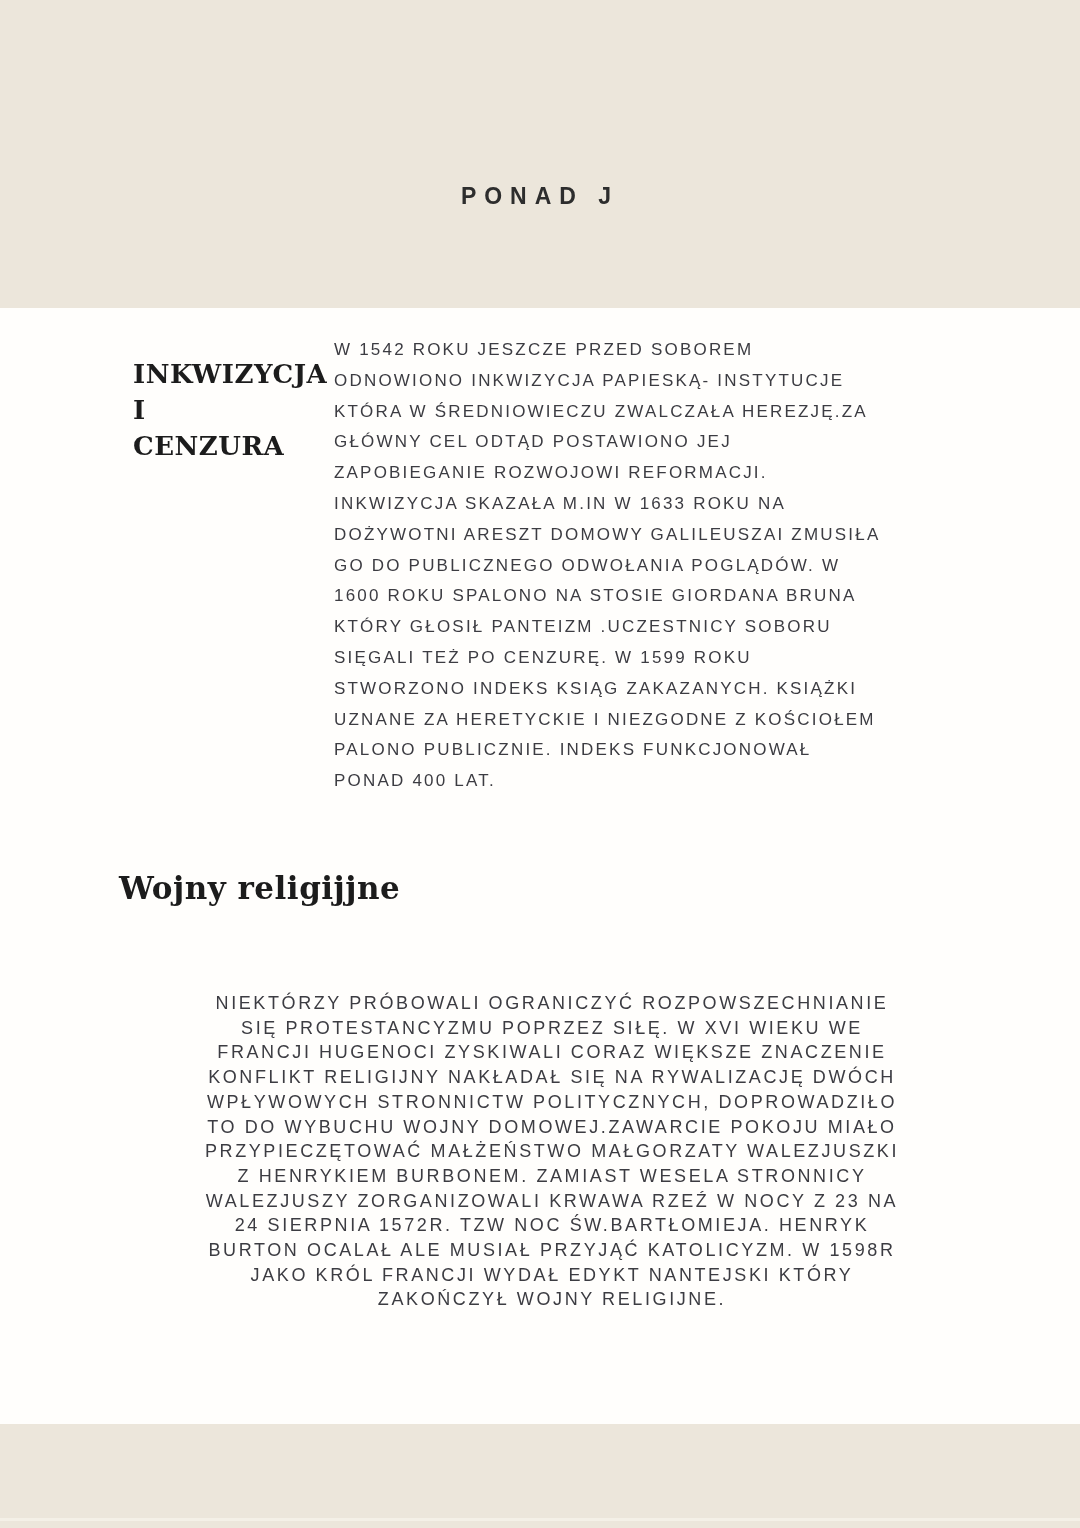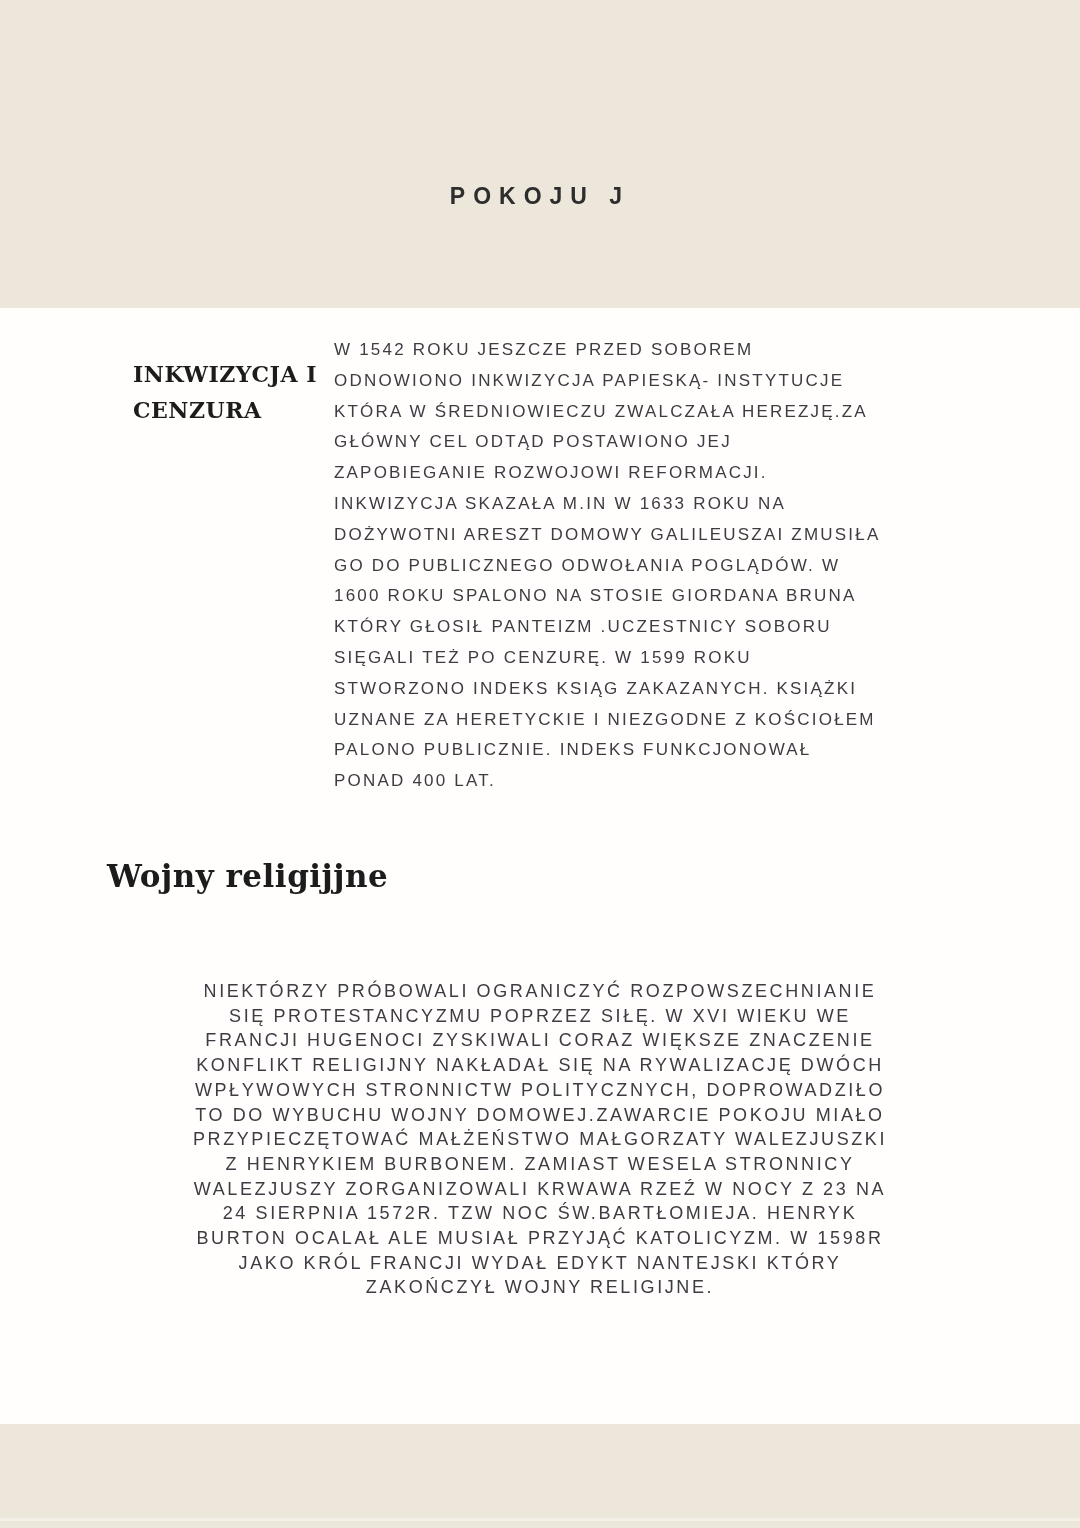--- a/index.html
+++ b/index.html
@@ -46,65 +46,65 @@
   .slab {
     font-family: "DejaVu Serif", serif;
     font-weight: bold;
     color: #1c1c1c;
   }
   .section-label {
     position: absolute;
     left: 133px;
     top: 356px;
     width: 200px;
-    font-size: 22px;
+    font-size: 26px;
     line-height: 36px;
     letter-spacing: 0.5px;
     white-space: pre-line;
   }
   .section-body {
     position: absolute;
     left: 334px;
     top: 335px;
     width: 630px;
     font-size: 17px;
     line-height: 30.8px;
     letter-spacing: 2.2px;
     color: #3c3c42;
     white-space: pre-line;
   }
   .heading {
     position: absolute;
     left: 107px;
     top: 858px;
-    margin: 0;
+    margin: 12px;
     font-size: 31px;
     letter-spacing: 0.5px;
   }
   .centered-body {
     position: absolute;
     left: 110px;
     top: 979px;
     width: 860px;
-    margin: 0;
+    margin: 12px;
     text-align: center;
     font-size: 18px;
     line-height: 24.7px;
     letter-spacing: 2.6px;
     color: #3c3c42;
     white-space: pre-line;
   }
 </style>
 </head>
 <body>
 
 <div class="page">
 
   <header class="band top">
-    <div class="title">POKOJU J</div>
+    <div class="title">PONAD J</div>
   </header>
 
   <main>
 
     <section>
       <div class="section-label slab">INKWIZYCJA I
 CENZURA</div>
       <div class="section-body">W 1542 ROKU JESZCZE PRZED SOBOREM
 ODNOWIONO INKWIZYCJA PAPIESKĄ- INSTYTUCJE
 KTÓRA W ŚREDNIOWIECZU ZWALCZAŁA HEREZJĘ.ZA

